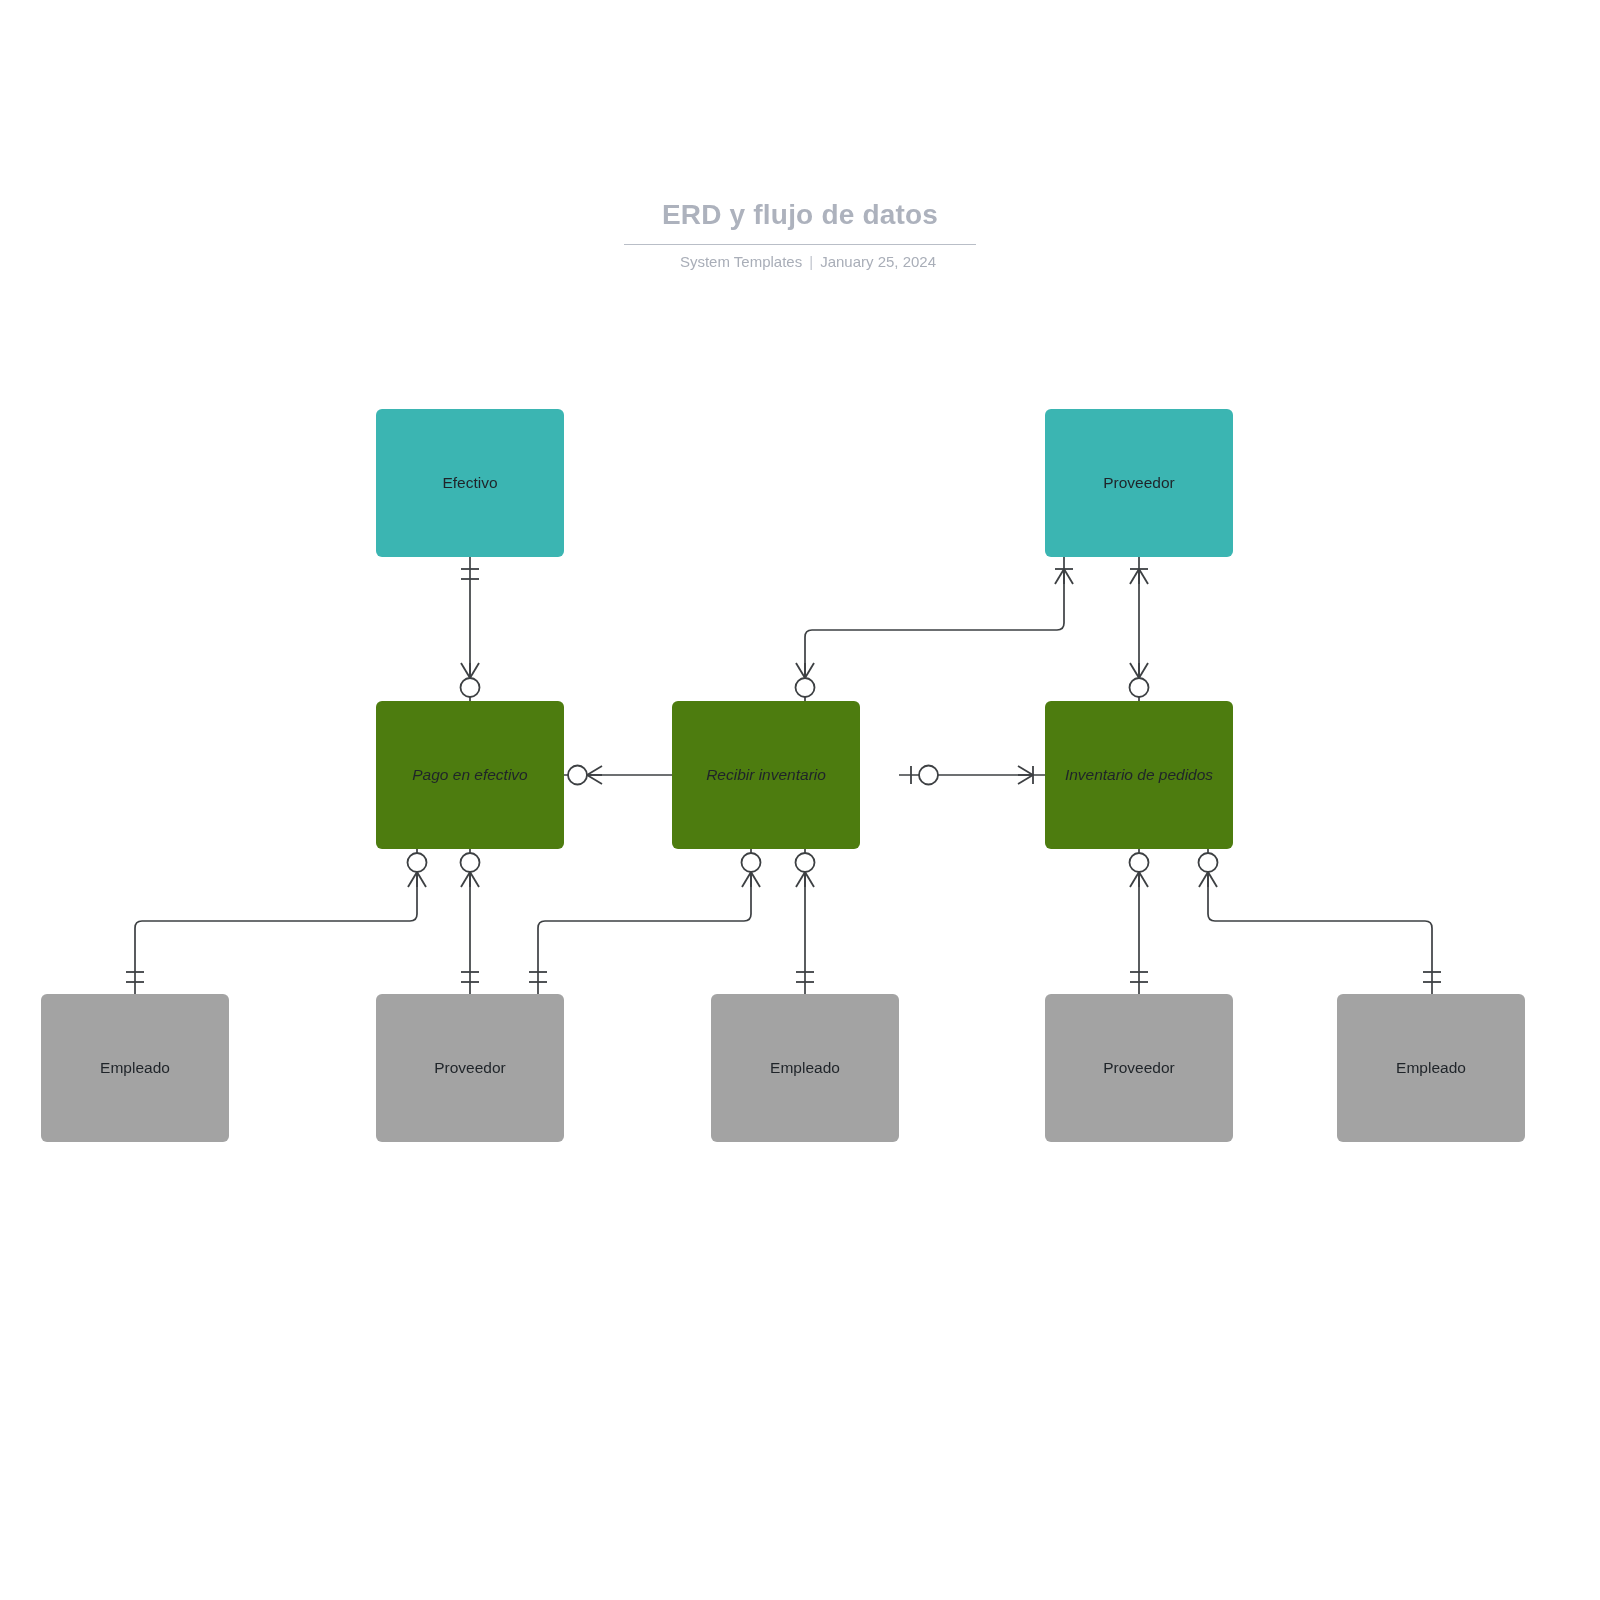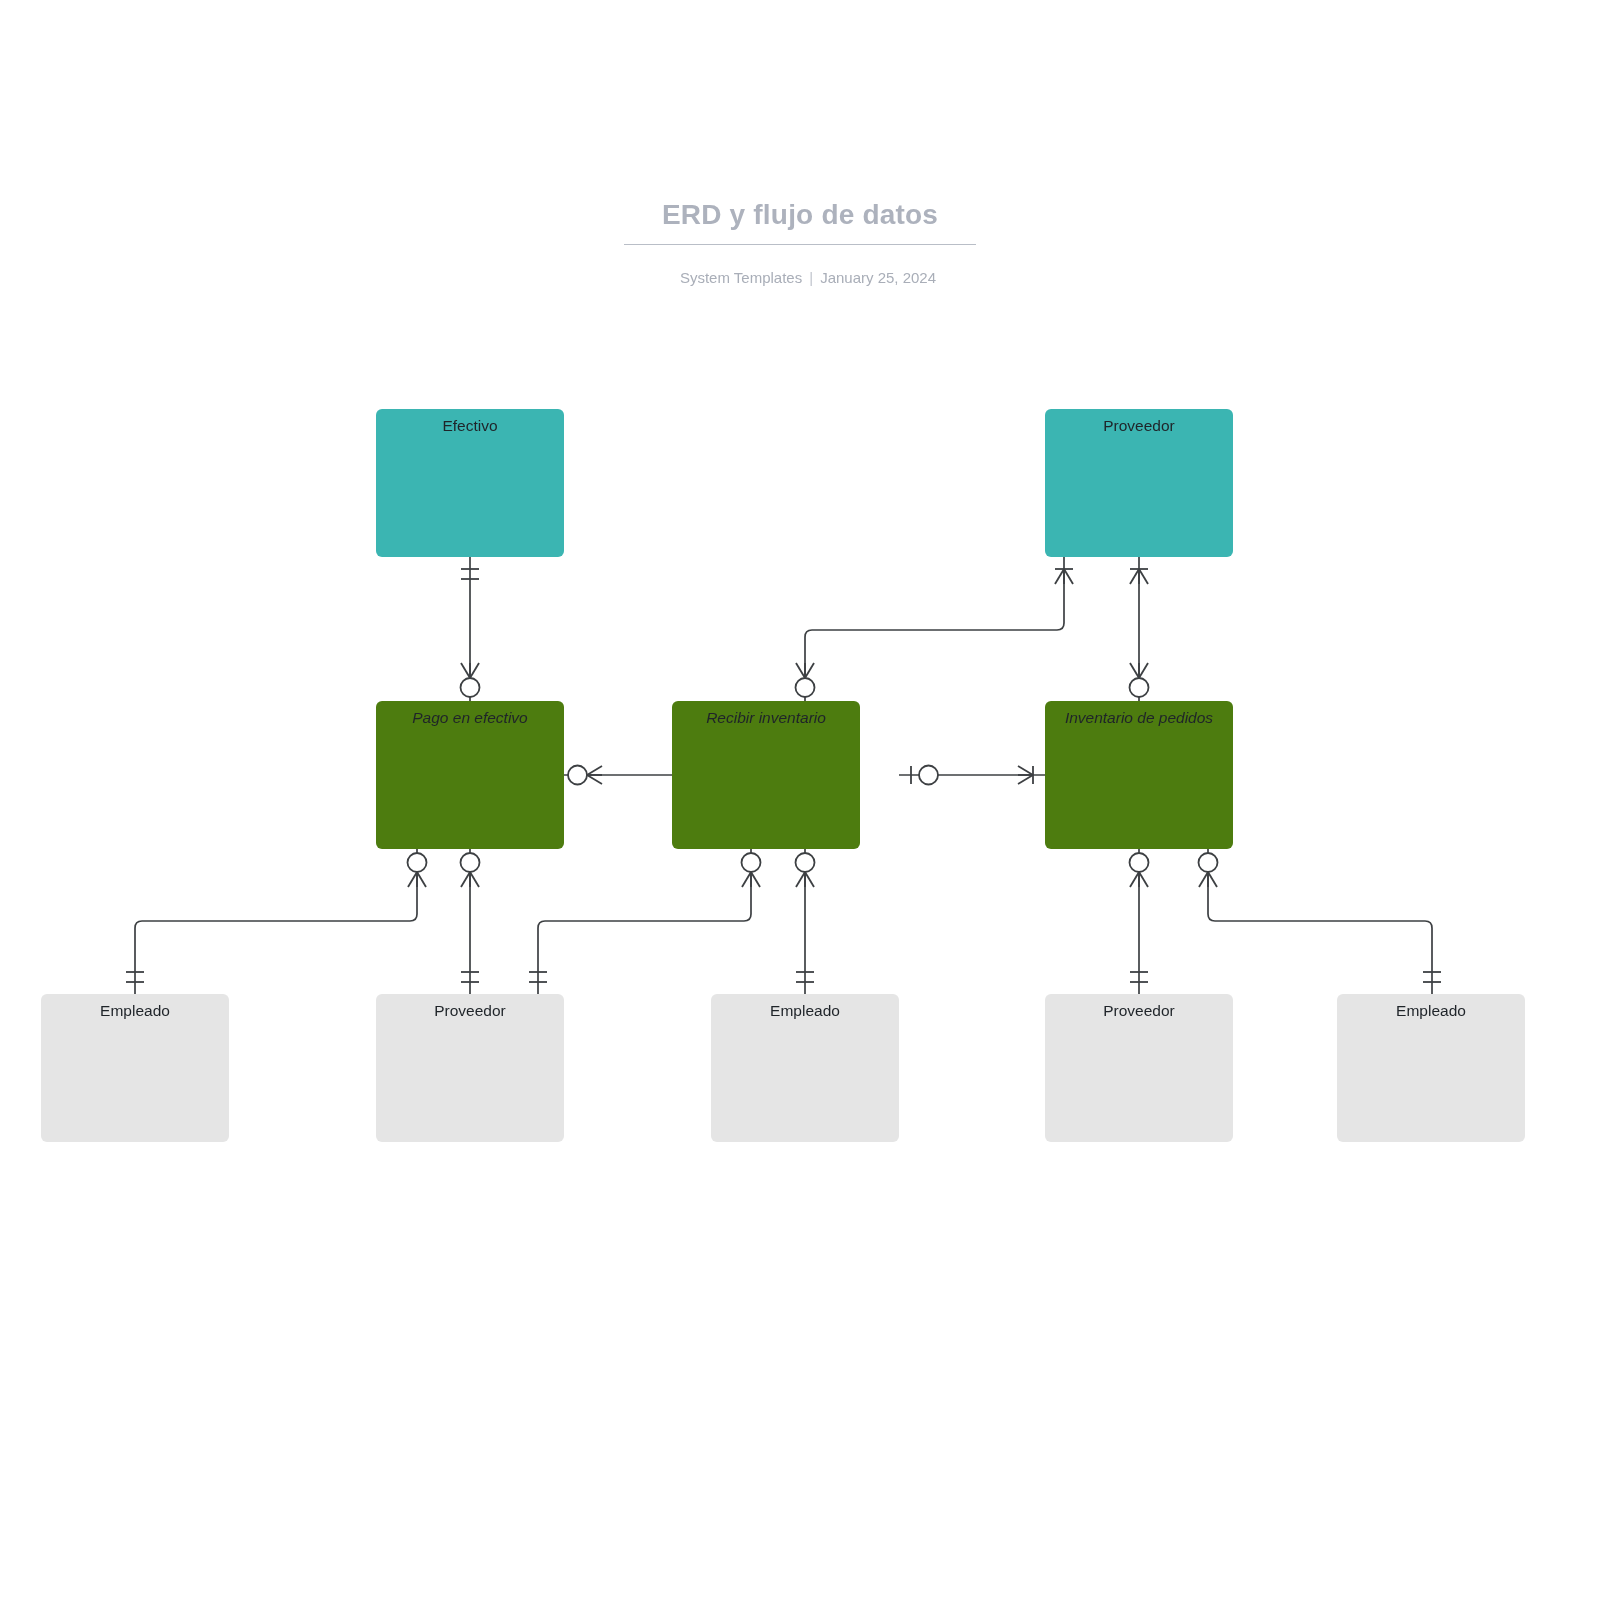--- a/index.html
+++ b/index.html
@@ -37,48 +37,48 @@
     line-height: 34px;
     margin: 12px;
   }
   .header-rule {
     width: 352px;
     height: 1px;
     background: #b9bec7;
     margin: 6px auto 0 auto;
   }
   .header-sub {
-    margin-top: 23px;
+    margin-top: 7px;
     font-size: 15px;
     color: #a9aeb8;
     line-height: 19px;
     padding-left: 16px;
   }
   .header-sub .sep {
     margin: 0 7px;
     color: #c2c6ce;
   }
 
   
   .node {
     position: absolute;
     border-radius: 6px;
     display: flex;
-    align-items: flex-start;
+    align-items: center;
     justify-content: center;
     text-align: center;
     box-sizing: border-box;
     color: #1f2429;
     font-size: 15.5px;
     line-height: 22px;
     padding: 6px 12px;
   }
   .node.level-1 { background: #3bb5b2; }
   .node.level-2 { background: #4d7c0f; font-style: italic; }
-  .node.level-3 { background: #e5e5e5; }
+  .node.level-3 { background: #a3a3a3; }
   .node-label { pointer-events: none; }
 
   
   #edges {
     position: absolute;
     left: 0; top: 0;
     width: 1600px;
     height: 1600px;
   }
 </style>

